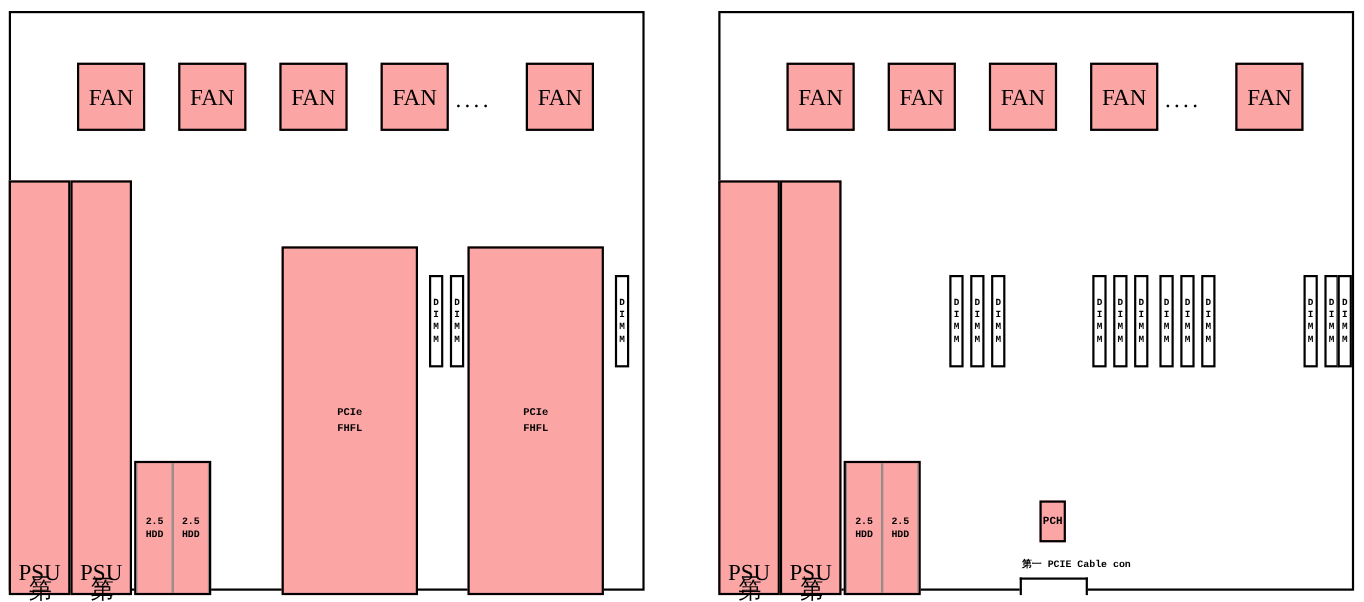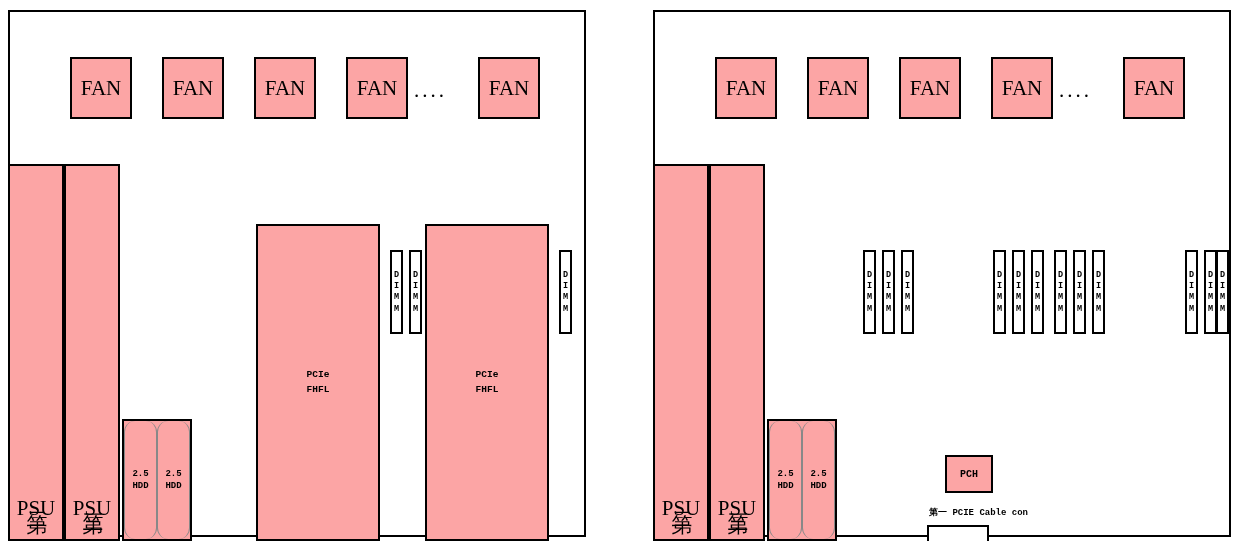--- a/index.html
+++ b/index.html
@@ -49,21 +49,21 @@
     font-size: 21px;
     letter-spacing: 0px;
     color: #000;
     border-width: 2px;
   }
 
   .psu {
     border-width: 2px;
     flex-direction: column;
     justify-content: flex-end;
-    padding-bottom: 20px;
+    padding-bottom: 8px;
   }
   .psu .cjk {
     font-family: "Liberation Serif", serif;
     font-size: 21px;
     line-height: 1.04;
     color: #000;
     writing-mode: vertical-rl;
     text-orientation: upright;
     white-space: nowrap;
     margin-bottom: 1px;
@@ -85,21 +85,20 @@
     border-right: 1px solid #888;
     display: flex;
     flex-direction: column;
     align-items: center;
     justify-content: center;
     font-family: "Liberation Mono", monospace;
     font-weight: bold;
     font-size: 9px;
     line-height: 1.35;
     color: #000;
-    border-radius: 11px;
   }
 
   .pcie {
     border-width: 2px;
     flex-direction: column;
     font-family: "Liberation Mono", monospace;
     font-weight: bold;
     font-size: 9.5px;
     line-height: 1.5;
     color: #000;
@@ -308,21 +307,21 @@
     <div class="dimm" style="left:530px; top:238px; width:13px; height:84px;">
       <span>DIMM</span>
     </div>
     <div class="dimm" style="left:549px; top:238px; width:13px; height:84px;">
       <span>DIMM</span>
     </div>
     <div class="dimm" style="left:561px; top:238px; width:13px; height:84px;">
       <span>DIMM</span>
     </div>
 
-    <div class="box pch" style="left:290px; top:443px; width:48px; height:38px;">
+    <div class="box pch" style="left:290px; top:443px; width:24px; height:38px;">
       <span>PCH</span>
     </div>
 
     <div class="cable-label" style="left:274px; top:494px;">第一 PCIE Cable con</div>
     <div class="cable-con" style="left:272px; top:513px; width:62px; height:16px;"></div>
   </div>
 
 </div>
 
 </body></html>

